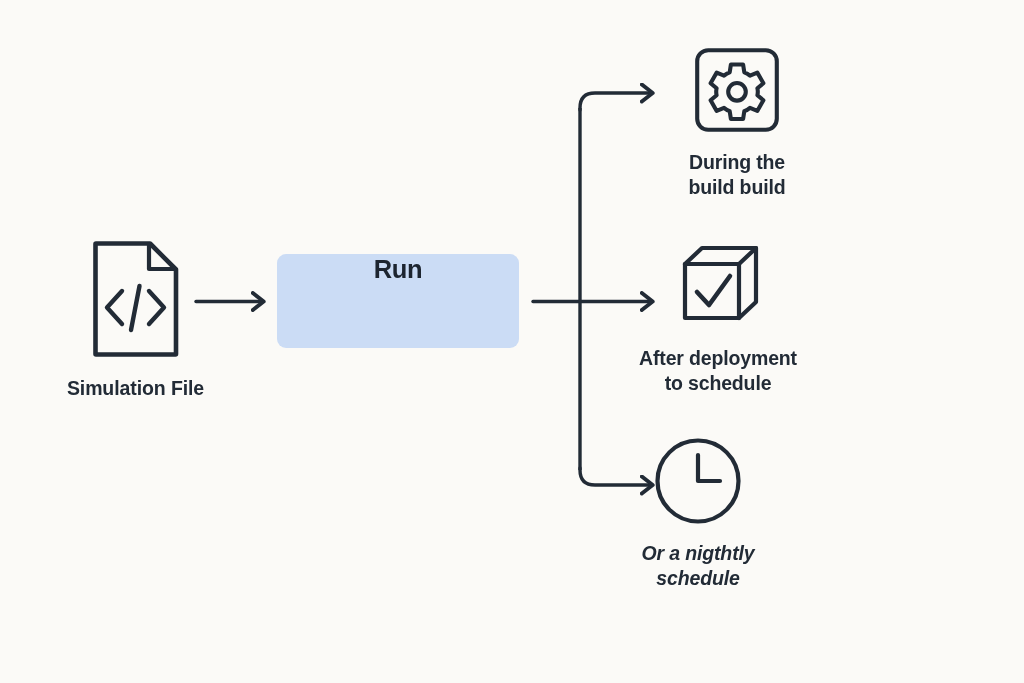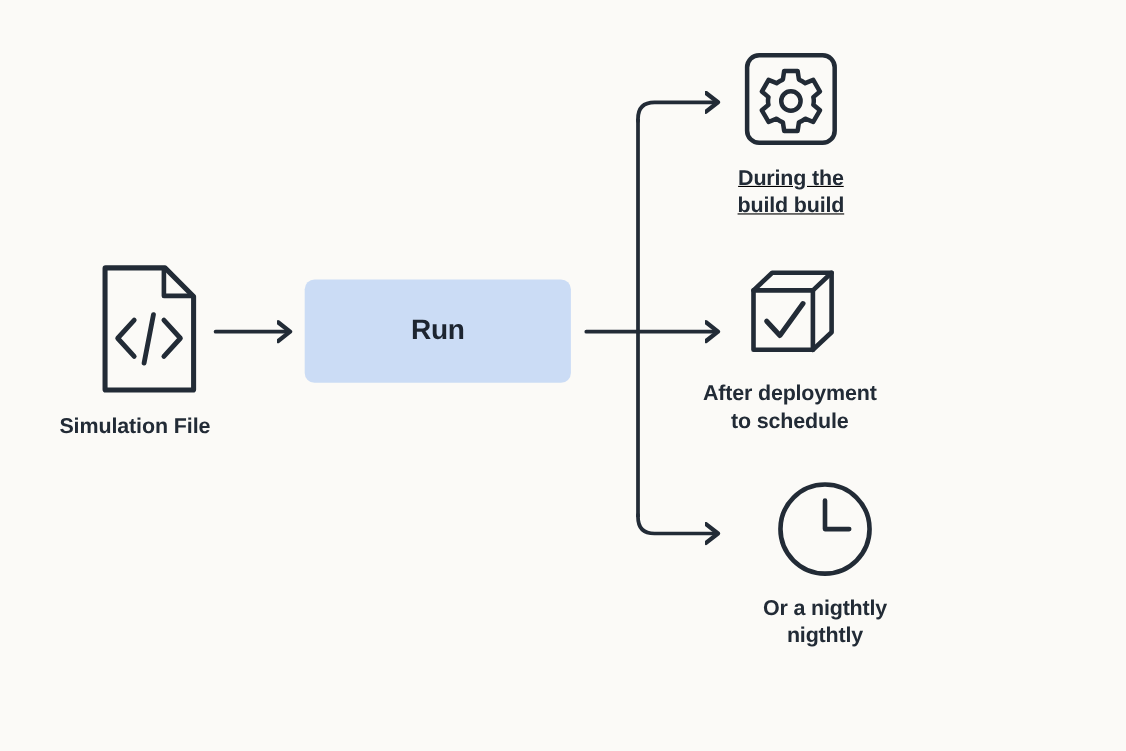--- a/index.html
+++ b/index.html
@@ -38,37 +38,37 @@
   }
   #source-icon-wrap {
     width: 163px;
     height: 122px;
     display: flex;
     align-items: center;
     justify-content: center;
   }
   #source-label {
     margin-top: 16px;
-    text-align: left;
+    text-align: center;
     font-size: 19.5px;
     font-weight: bold;
     color: #222b36;
     letter-spacing: -0.1px;
     line-height: 1.25;
   }
   
   #process-box {
     left: 277px;
     top: 254px;
     width: 242px;
     height: 94px;
     background: #cbdcf5;
     border-radius: 9px;
     display: flex;
-    align-items: center;
+    align-items: flex-start;
     justify-content: center;
   }
   #process-label {
     text-align: center;
     font-size: 25.5px;
     font-weight: bold;
     color: #1d2530;
     line-height: 1.22;
     letter-spacing: -0.3px;
   }
@@ -85,32 +85,32 @@
   }
   .outcome-label {
     margin-top: 12px;
     font-size: 19.5px;
     font-weight: bold;
     color: #222b36;
     line-height: 1.26;
     letter-spacing: -0.15px;
   }
   #outcome-build {
-    left: 569px;
+    left: 587px;
     top: 42px;
-    text-decoration: underline;
   }
   #outcome-deploy {
     left: 568px;
     top: 238px;
     text-align: center;
   }
   #outcome-nightly {
-    left: 600px;
+    left: 548px;
     top: 433px;
+    font-style: italic;
   }
 </style>
 </head>
 <body>
 
 <div id="canvas">
 
   <svg class="layer-svg" viewBox="0 0 1024 683" xmlns="http://www.w3.org/2000/svg">
     <defs>
       <marker id="arrowhead" markerWidth="7" markerHeight="7" refX="3.1" refY="3" orient="auto" markerUnits="strokeWidth">
@@ -200,17 +200,17 @@
 
   <div class="node outcome" id="outcome-nightly">
     <div class="outcome-icon">
       <svg width="92" height="92" viewBox="0 0 92 92" xmlns="http://www.w3.org/2000/svg">
         <circle cx="46" cy="46" r="40.5" fill="none" stroke="#222b36" stroke-width="4.2"></circle>
         <path d="M46,20 L46,46 L68,46" fill="none" stroke="#222b36" stroke-width="4.2" stroke-linecap="round" stroke-linejoin="round"></path>
       </svg>
     </div>
     <div class="outcome-label">
       <span>Or a nigthtly</span><br>
-      <span>nigthtly</span>
+      <span>schedule</span>
     </div>
   </div>
 
 </div>
 
 </body></html>

